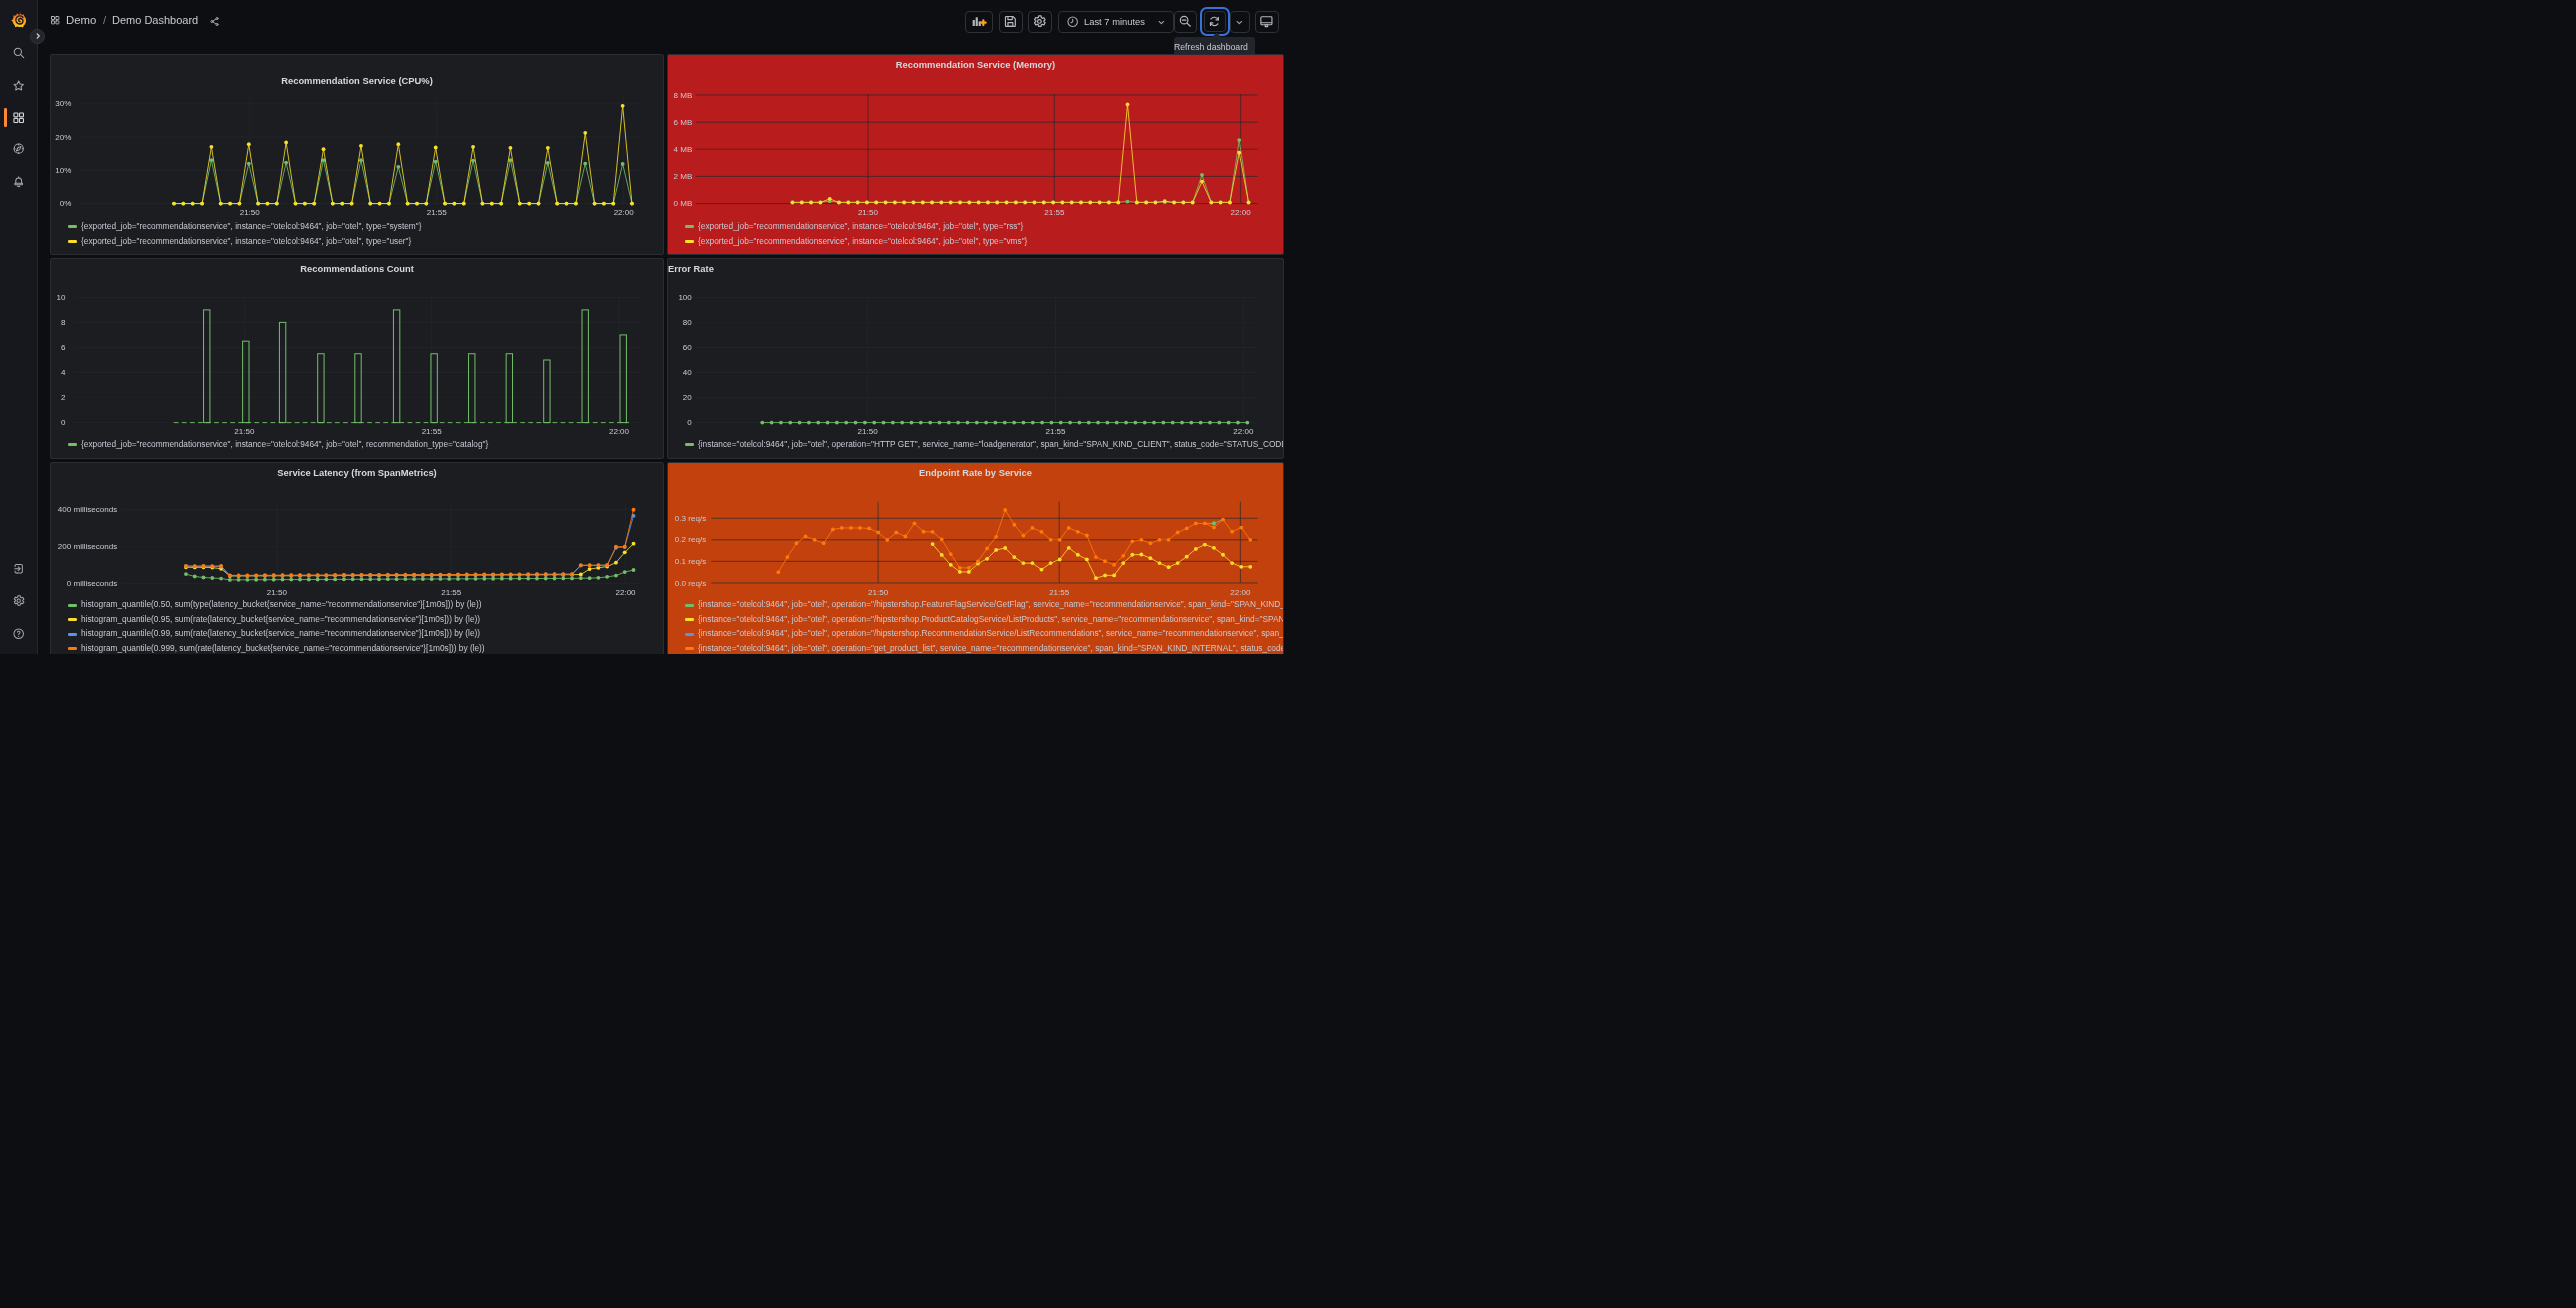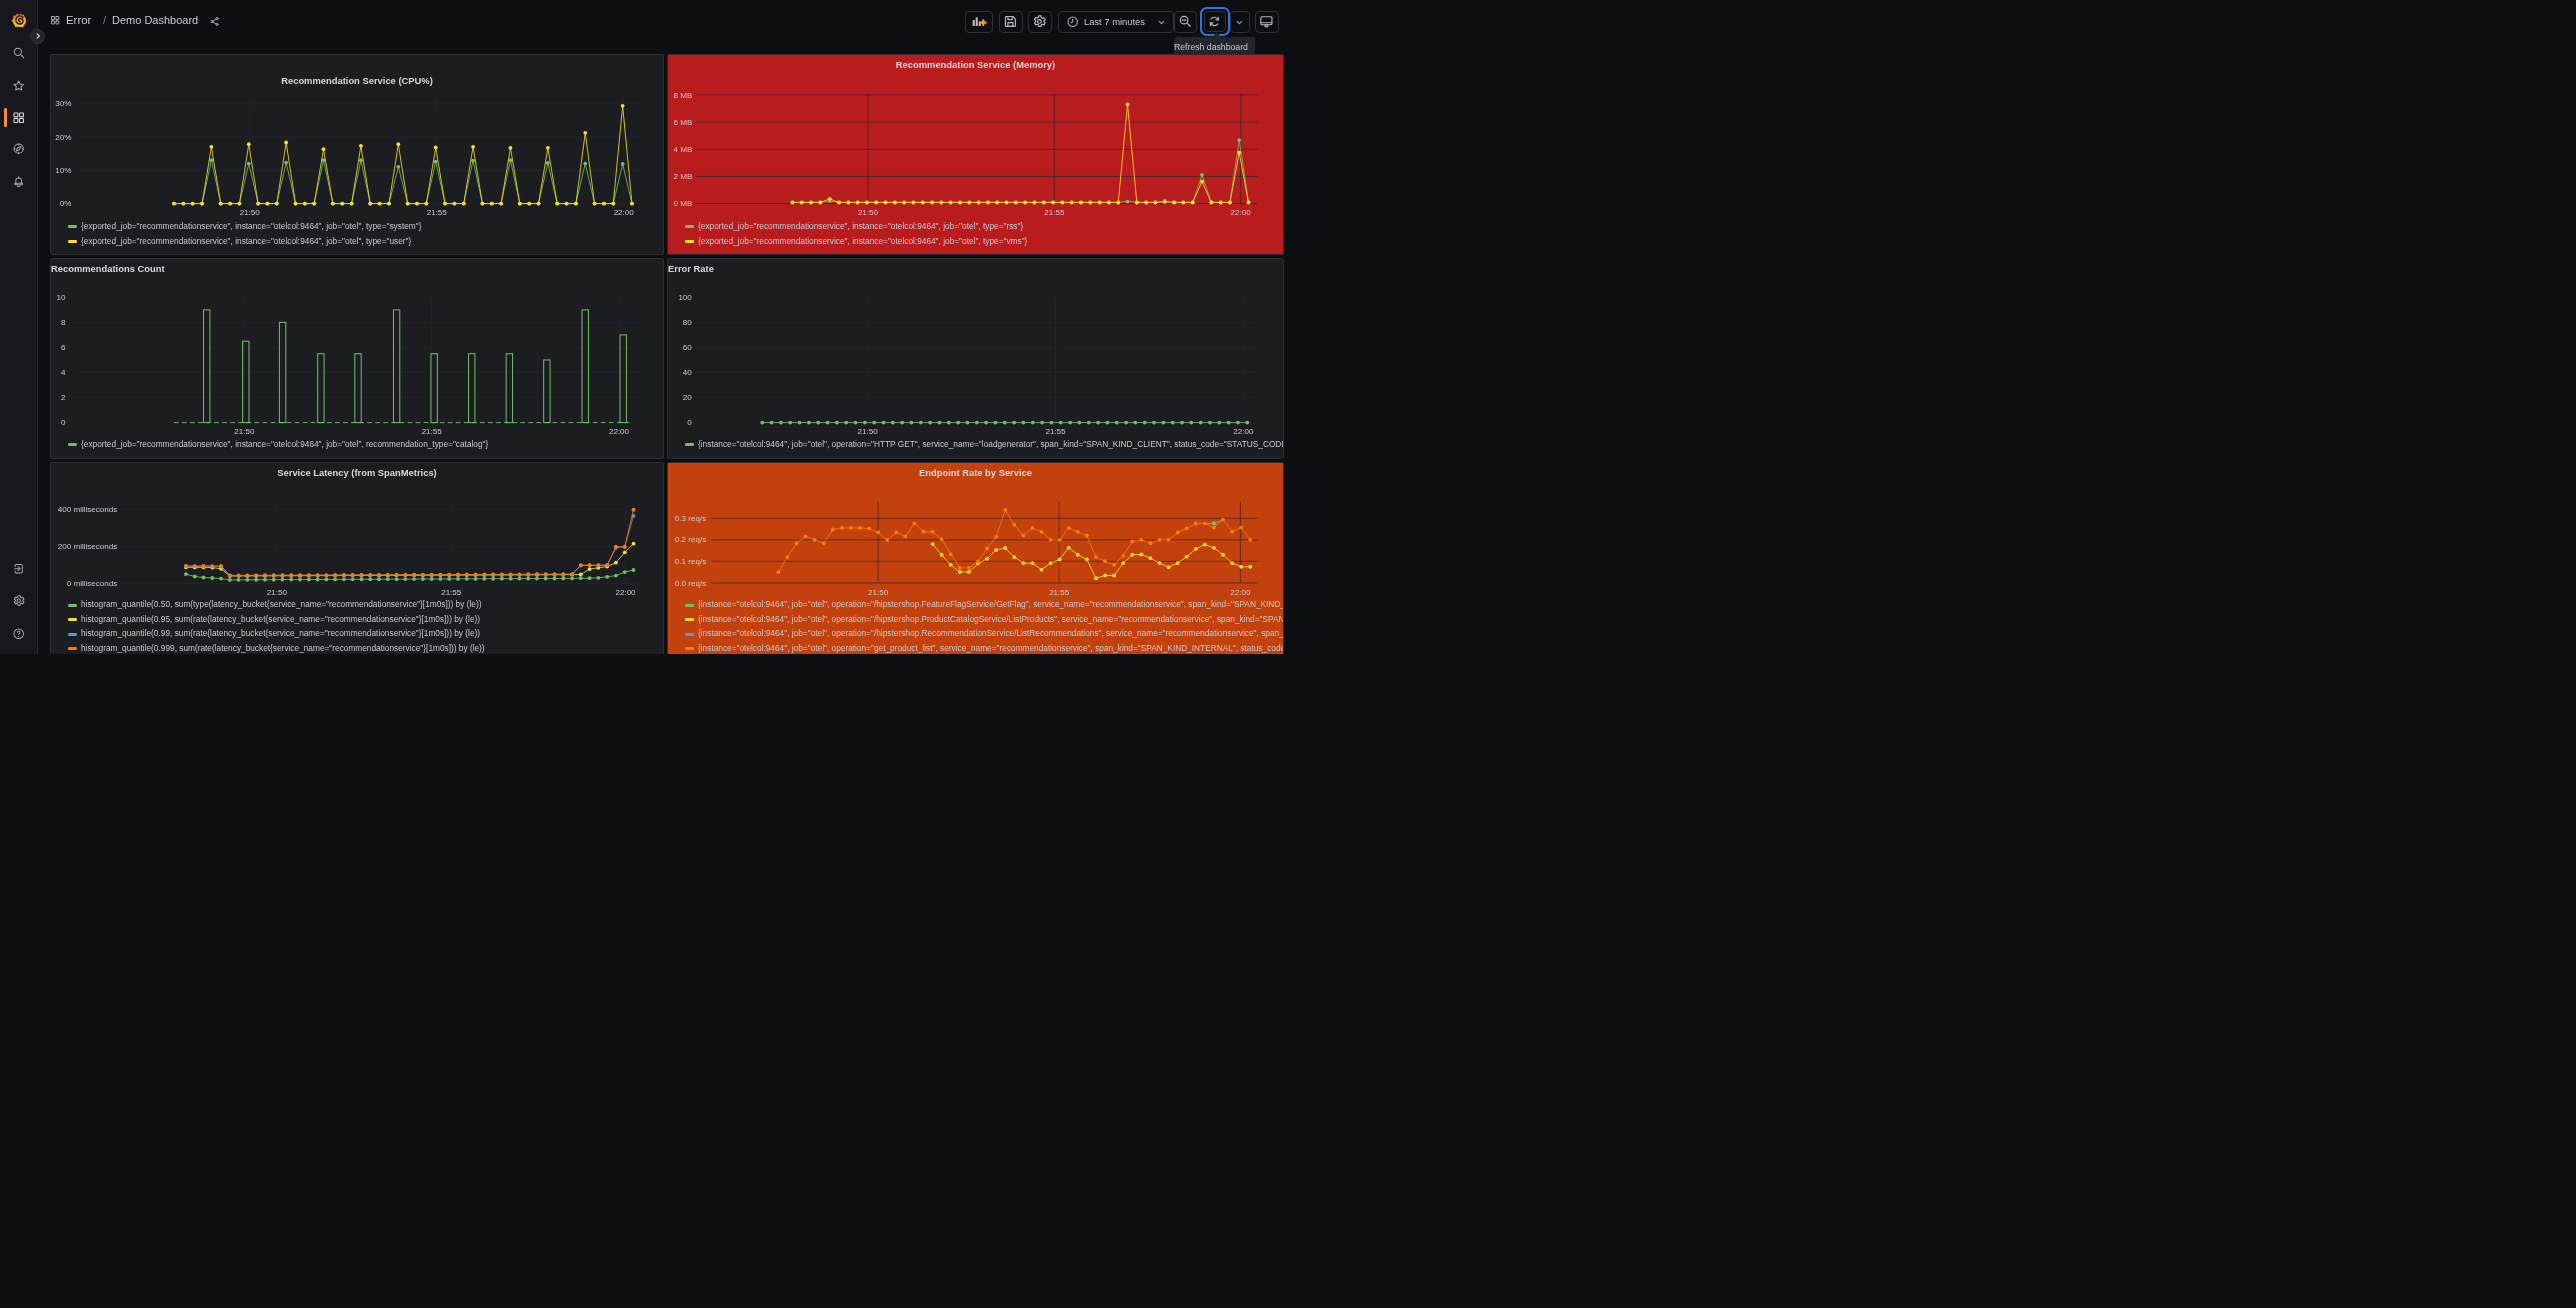--- a/index.html
+++ b/index.html
@@ -61,21 +61,21 @@
     <circle cx="12" cy="12" r="8.5"></circle>
     <path d="M9.8 9.2a2.3 2.3 0 1 1 3.3 2.6c-.8.4-1.1.9-1.1 1.7"></path>
     <circle cx="12" cy="16.6" r="1.1" fill="#a5aab2" stroke="none"></circle>
   </svg>
 <svg style="position:absolute;left:50px;top:15.4px" width="10.4" height="10.4" viewBox="0 0 24 24" fill="none" stroke="#ced0d6" stroke-width="1.9" stroke-linecap="round" stroke-linejoin="round">
     <rect x="3.5" y="3.5" width="7" height="7" rx="1"></rect>
     <rect x="13.5" y="3.5" width="7" height="7" rx="1"></rect>
     <rect x="3.5" y="13.5" width="7" height="7" rx="1"></rect>
     <rect x="13.5" y="13.5" width="7" height="7" rx="1"></rect>
   </svg>
-<div style="position:absolute;left:66px;top:14px;font-size:11.4px;color:#c9cad3">Error</div>
+<div style="position:absolute;left:66px;top:14px;font-size:11.4px;color:#c9cad3">Demo</div>
 <div style="position:absolute;left:103px;top:14px;font-size:11.4px;color:#7b7f87">/</div>
 <div style="position:absolute;left:112px;top:14px;font-size:11px;color:#c9cad3">Demo Dashboard</div>
 <svg style="position:absolute;left:209px;top:16px" width="11" height="11" viewBox="0 0 24 24" fill="none" stroke="#a5aab2" stroke-width="2.0" stroke-linecap="round" stroke-linejoin="round">
     <circle cx="17.5" cy="5.5" r="2.4"></circle>
     <circle cx="6.5" cy="12" r="2.4"></circle>
     <circle cx="17.5" cy="18.5" r="2.4"></circle>
     <line x1="8.7" y1="10.8" x2="15.4" y2="6.7"></line>
     <line x1="8.7" y1="13.2" x2="15.4" y2="17.3"></line>
   </svg>
 <div style="position:absolute;left:965px;top:10.7px;width:28px;height:22px;border:0.7px solid #2e3138;border-radius:4px;box-sizing:border-box"></div>
@@ -377,21 +377,21 @@
       <circle cx="837.4" cy="219.7" r="2.85" fill="#fade2a"></circle>
       <circle cx="851.3" cy="145.3" r="2.85" fill="#fade2a"></circle>
       <circle cx="865.1" cy="219.7" r="2.85" fill="#fade2a"></circle>
     </svg>
     <div style="position:absolute;left:16.7px;top:170px;width:9.4px;height:2.7px;border-radius:1.3px;background:#73bf69"></div>
     <div style="position:absolute;left:30px;top:166px;font-size:8.3px;color:#c9cad3;white-space:nowrap">{exported_job="recommendationservice", instance="otelcol:9464", job="otel", type="rss"}</div>
     <div style="position:absolute;left:16.7px;top:185px;width:9.4px;height:2.7px;border-radius:1.3px;background:#fade2a"></div>
     <div style="position:absolute;left:30px;top:181px;font-size:8.3px;color:#c9cad3;white-space:nowrap">{exported_job="recommendationservice", instance="otelcol:9464", job="otel", type="vms"}</div>
   </div>
 <div style="position:absolute;left:50px;top:258px;width:612px;height:199px;background:#1b1d21;border:0.7px solid #2b2d33;border-radius:2px;overflow:hidden">
-    <div style="position:absolute;left:0;top:4px;width:100%;text-align:left;font-size:9.4px;font-weight:700;color:#d6d8de">Recommendations Count</div>
+    <div style="position:absolute;left:0;top:4px;width:100%;text-align:center;font-size:9.4px;font-weight:700;color:#d6d8de">Recommendations Count</div>
     <svg width="612" height="199" style="position:absolute;left:0;top:0" font-family="Liberation Sans, sans-serif" viewBox="0 0 911.5 296">
       <line x1="33.5" x2="877.4" y1="243.5" y2="243.5" stroke="#25272d" stroke-width="1"></line>
       <line x1="33.5" x2="877.4" y1="206.2" y2="206.2" stroke="#25272d" stroke-width="1"></line>
       <line x1="33.5" x2="877.4" y1="168.9" y2="168.9" stroke="#25272d" stroke-width="1"></line>
       <line x1="33.5" x2="877.4" y1="131.5" y2="131.5" stroke="#25272d" stroke-width="1"></line>
       <line x1="33.5" x2="877.4" y1="94.2" y2="94.2" stroke="#25272d" stroke-width="1"></line>
       <line x1="33.5" x2="877.4" y1="56.9" y2="56.9" stroke="#25272d" stroke-width="1"></line>
       <line x1="288.0" x2="288.0" y1="56.9" y2="243.5" stroke="#25272d" stroke-width="1"></line>
       <line x1="567.0" x2="567.0" y1="56.9" y2="243.5" stroke="#25272d" stroke-width="1"></line>
       <line x1="846.0" x2="846.0" y1="56.9" y2="243.5" stroke="#25272d" stroke-width="1"></line>

